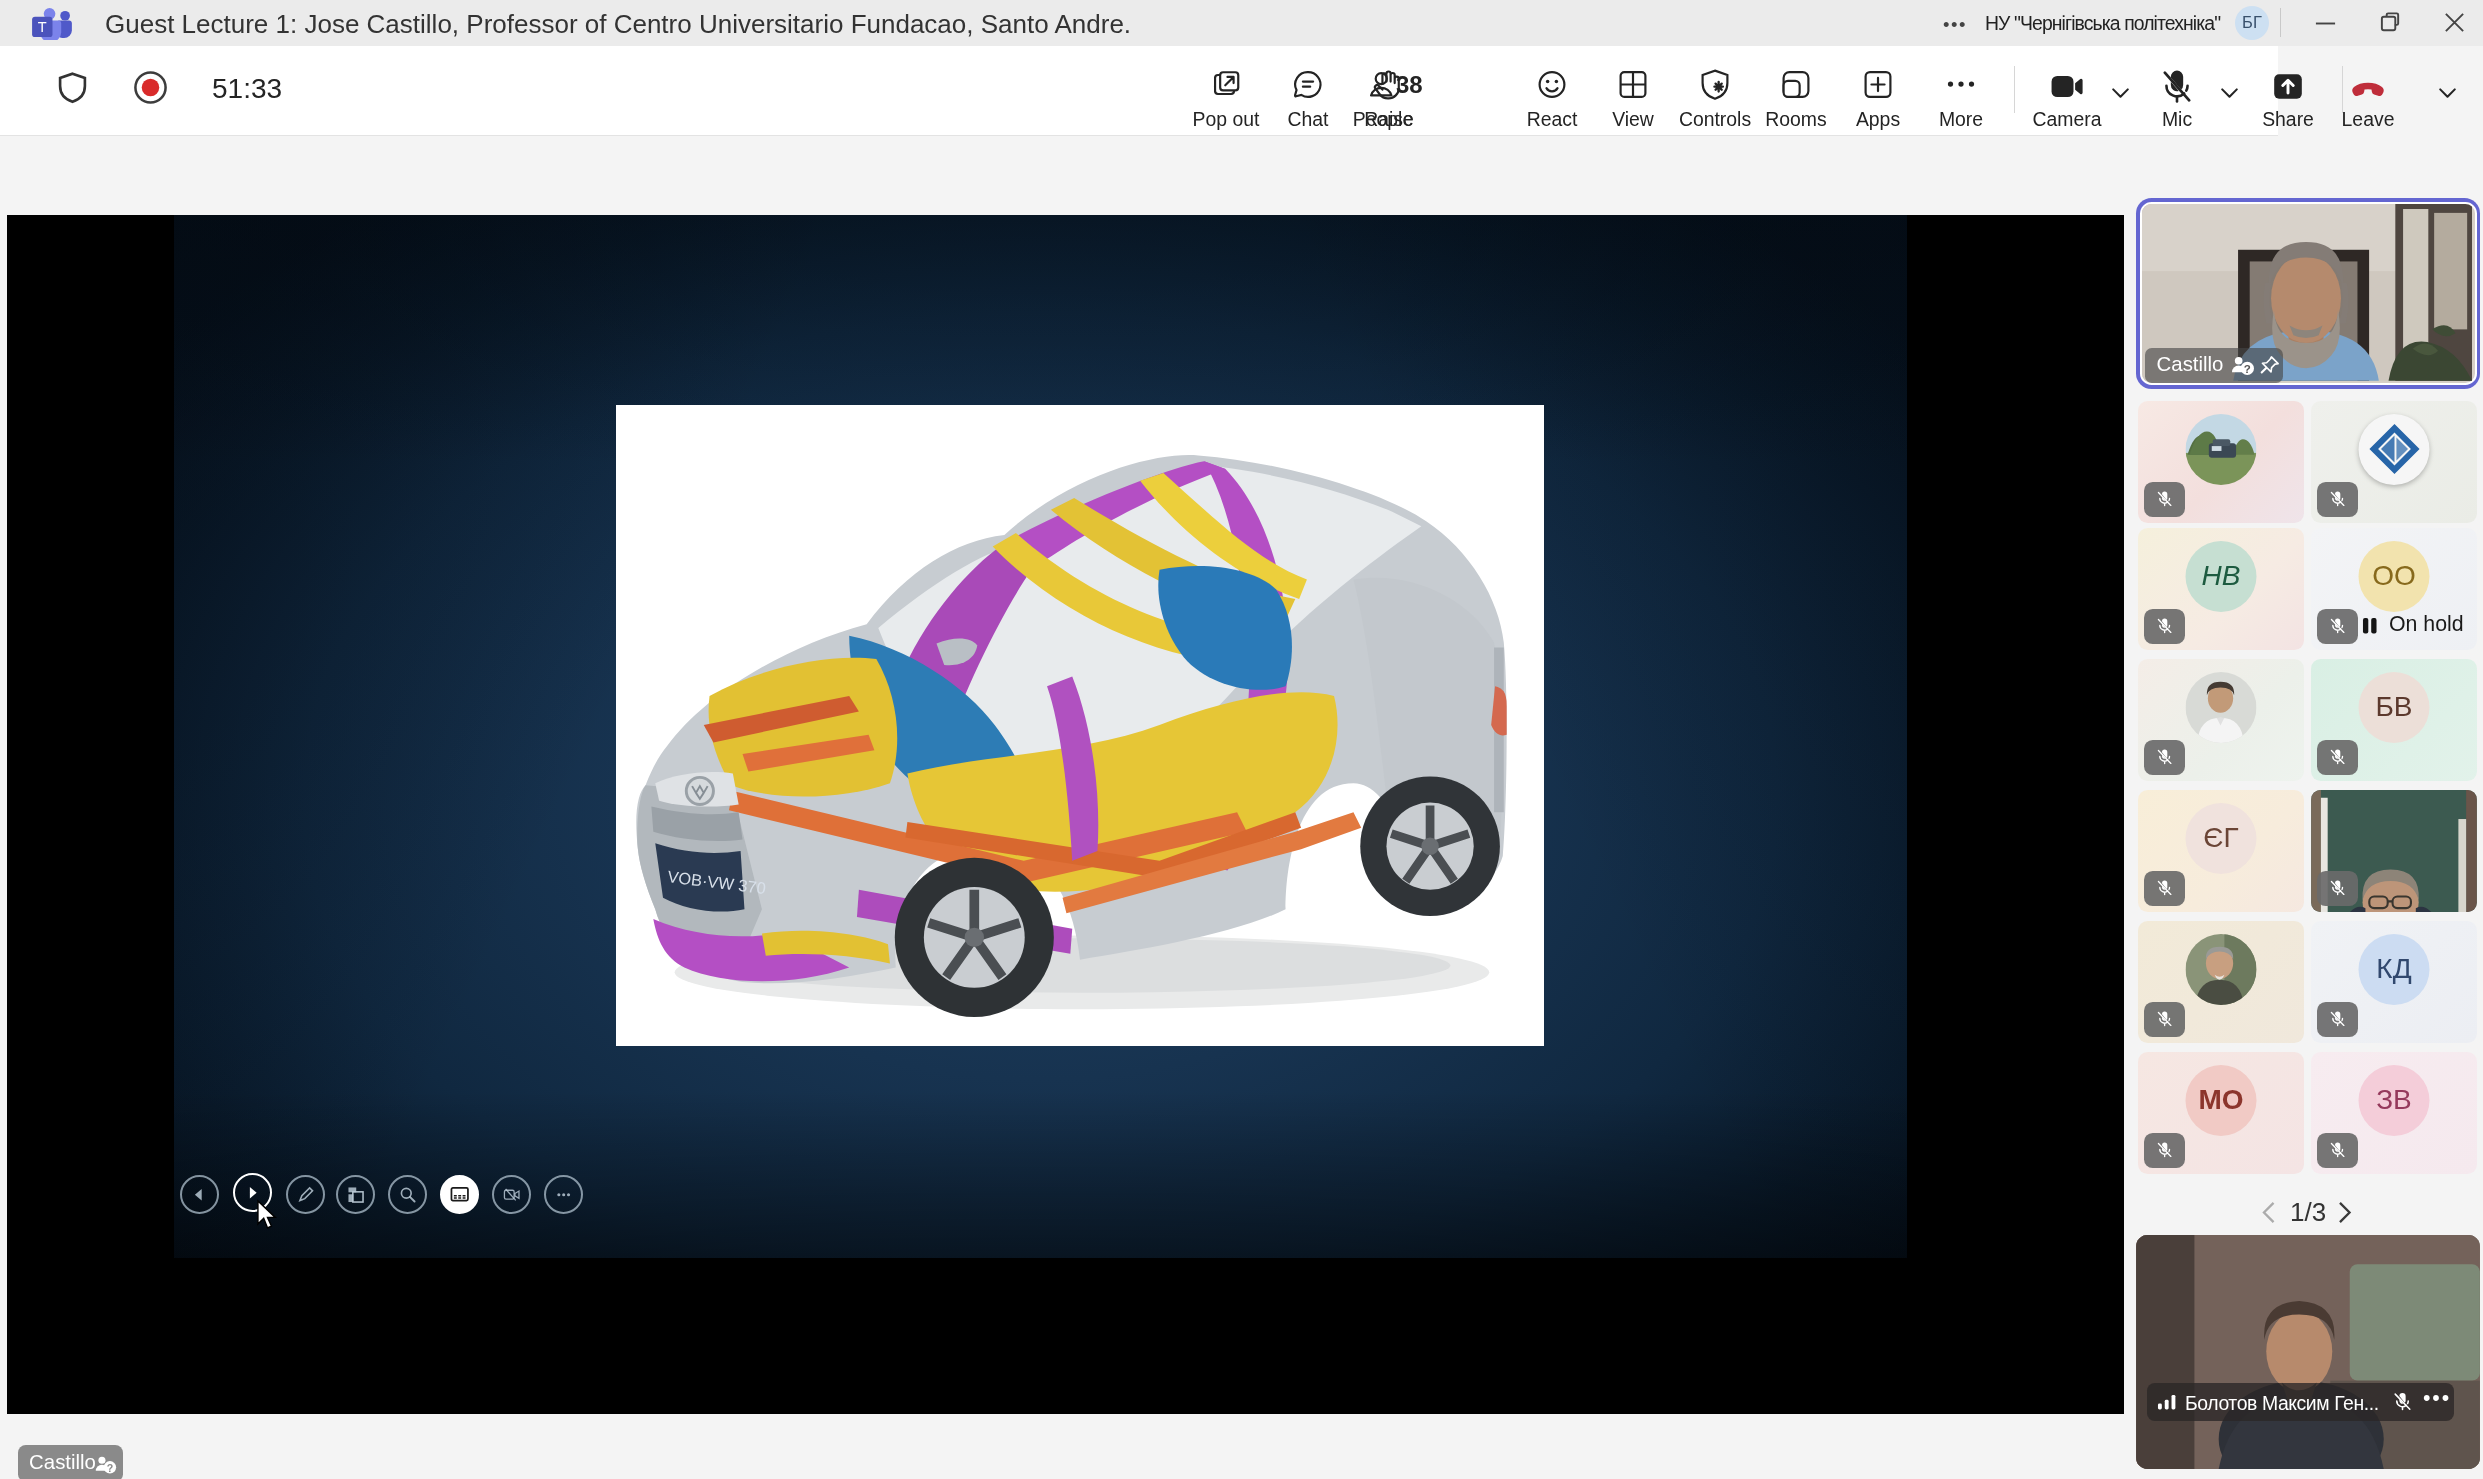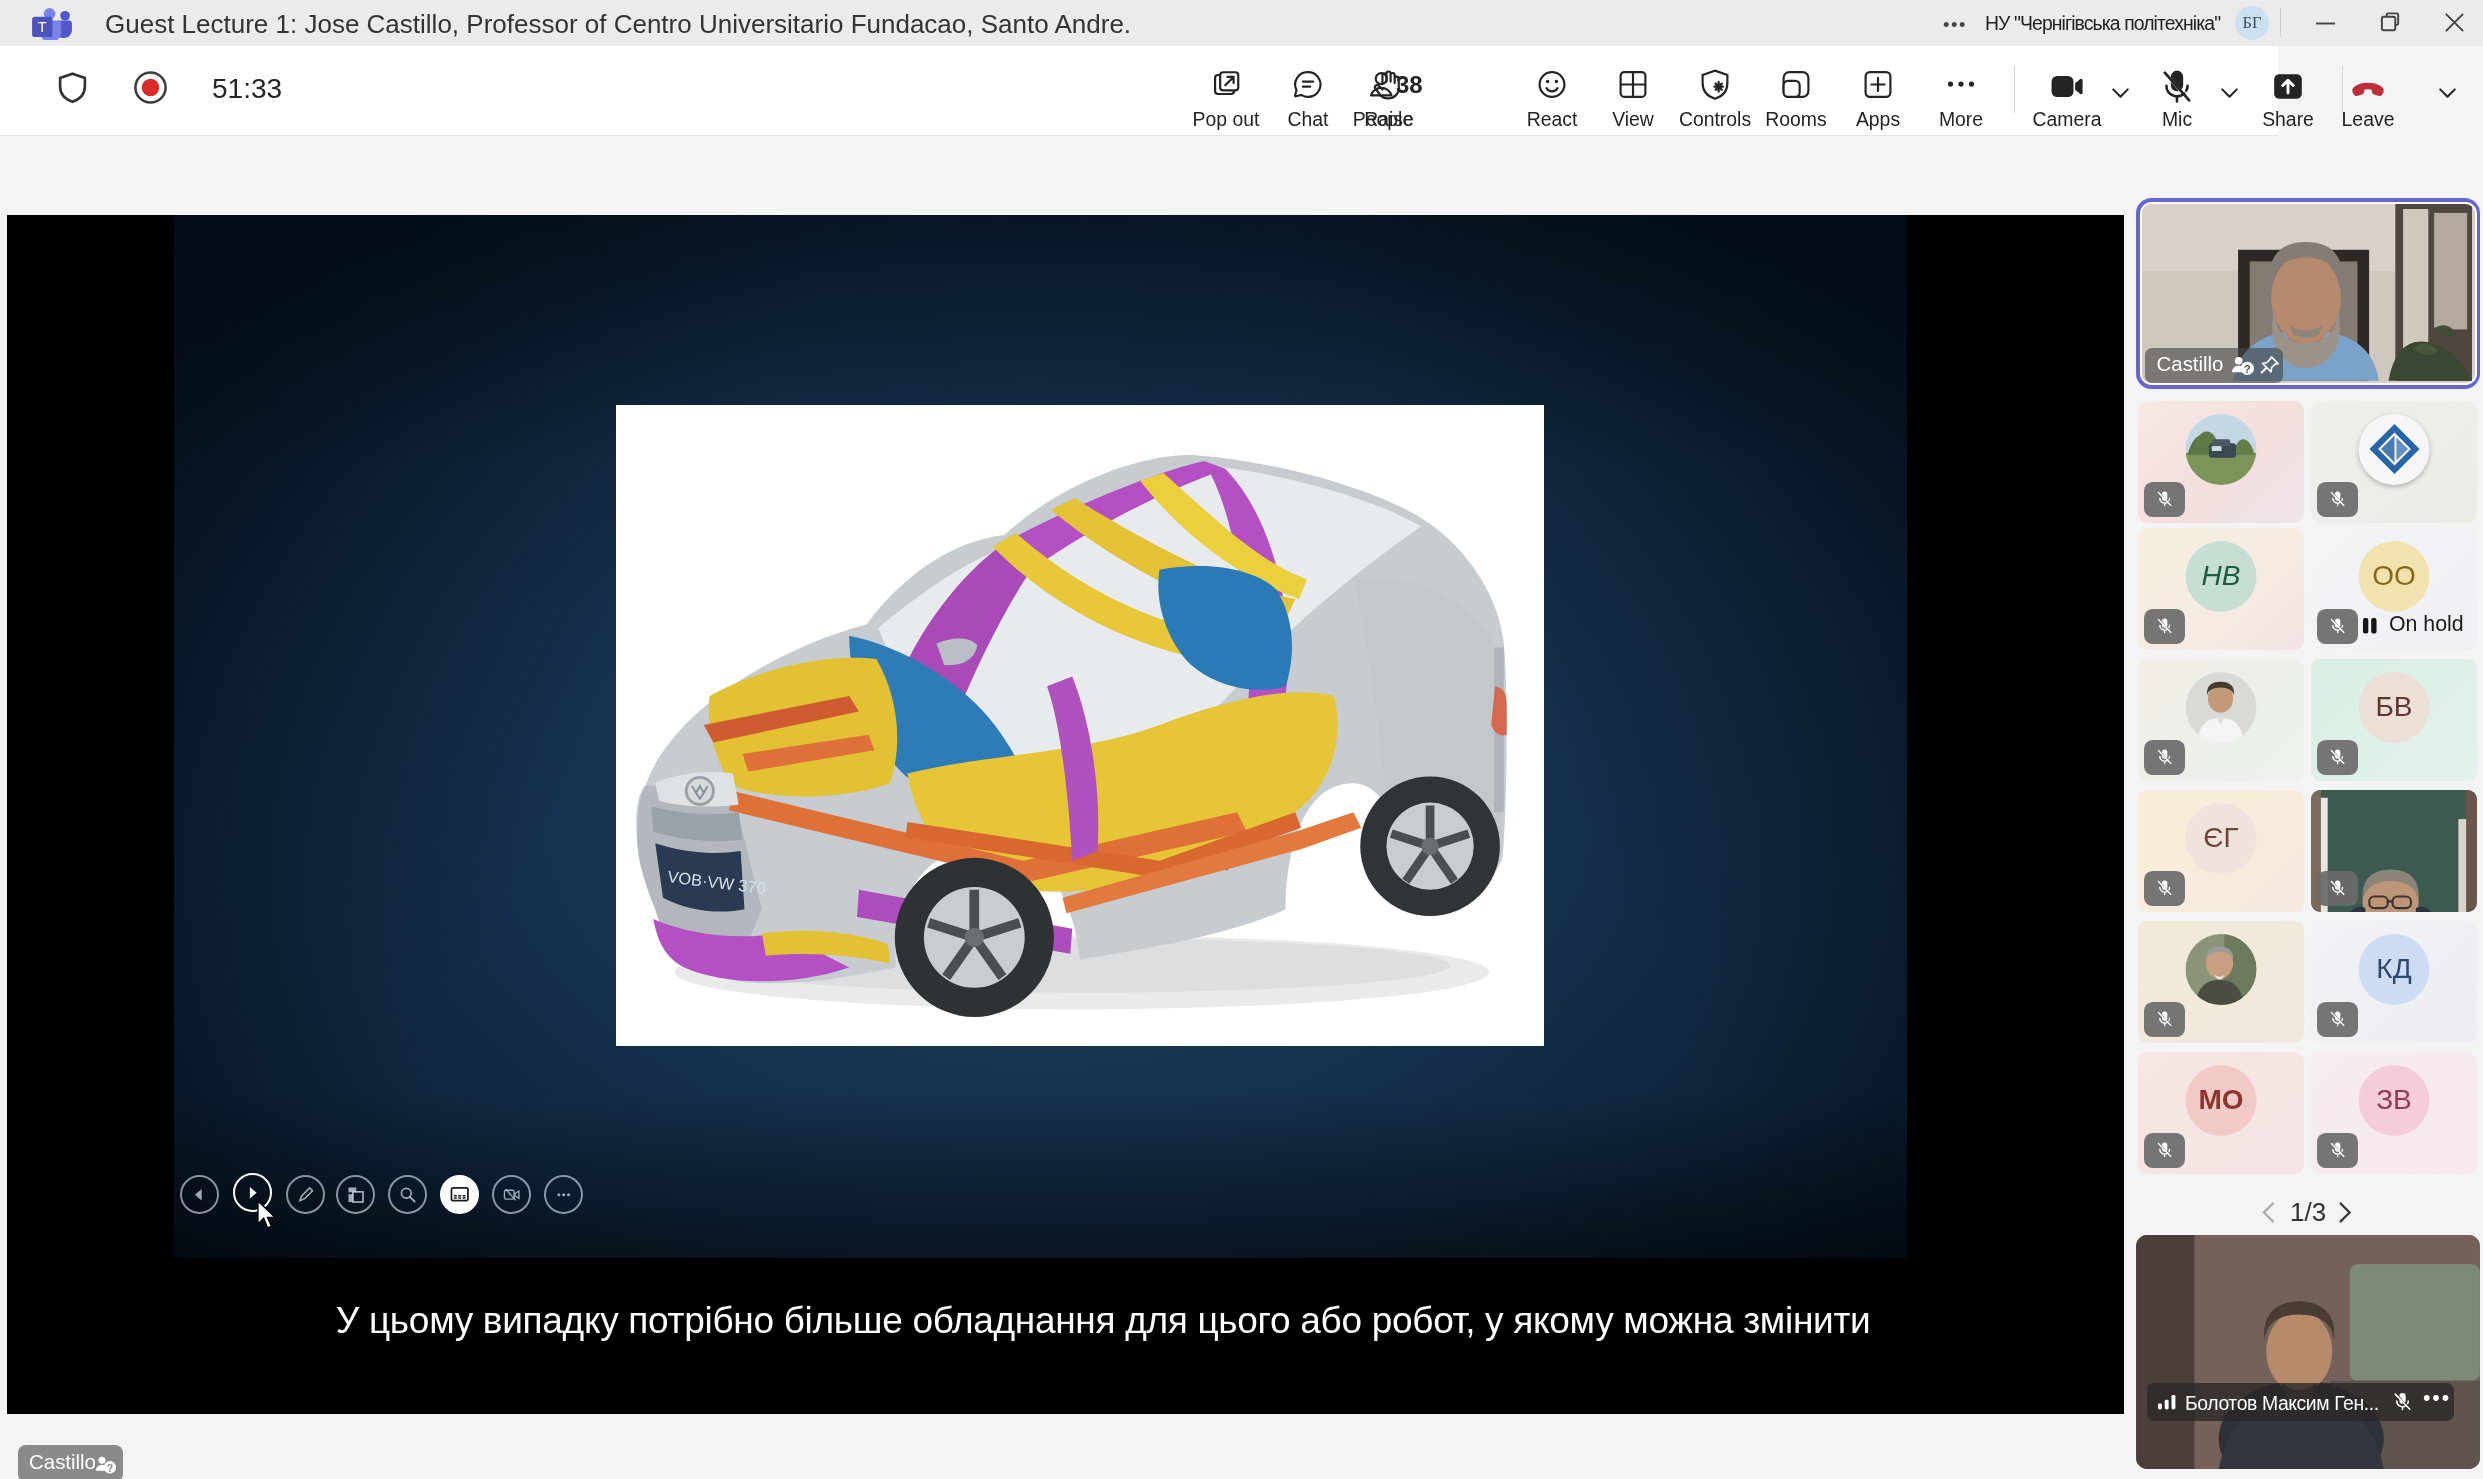--- a/index.html
+++ b/index.html
@@ -46,21 +46,21 @@
       <circle cx="39" cy="9" r="5" fill="#5059c9"></circle>
       <path d="M32 14 h11 a3 3 0 0 1 3 3 v7 a8 8 0 0 1 -8 8 h-2 a7 7 0 0 1 -4 -1.5 z" fill="#5059c9"></path>
       <path d="M13 14 h19 a3 3 0 0 1 3 3 v9 a10 10 0 0 1 -10 10 h-2 a10 10 0 0 1 -10 -10 z" fill="#7b83eb"></path>
       <rect x="5" y="10" width="21" height="21" rx="3" fill="#4b53bc"></rect>
       <text x="15.5" y="26" font-size="15" fill="#fff" text-anchor="middle">T</text>
     </svg>
     <div class="abs" id="title-text">Guest Lecture 1: Jose Castillo, Professor of Centro Universitario Fundacao, Santo Andre.</div>
     <div class="abs" style="left:1943px;top:13.6px;font-size:18.4px;color:#444;letter-spacing:1.5px;">•••</div>
     <div class="abs" style="left:1985px;top:11.6px;font-size:19.4px;letter-spacing:-0.9px;color:#222;">НУ "Чернігівська політехніка"</div>
     <div class="abs" style="left:2235px;top:5.8px;width:34px;height:34px;border-radius:50%;background:#cde0f2;
-         font-size:16.5px;color:#38506b;display:flex;align-items:center;justify-content:center;font-family:Liberation Serif, serif;">БГ</div>
+         font-size:16.5px;color:#38506b;display:flex;align-items:center;justify-content:center;">БГ</div>
     <div class="abs" style="left:2280px;top:7.8px;width:1px;height:29px;background:#c9c9c9;"></div>
     <svg class="abs" style="left:2314px;top:11.6px" width="23" height="23" viewBox="0 0 24 24">
       <path d="M2 12 h20" stroke="#444" stroke-width="2"></path>
     </svg>
     <svg class="abs" style="left:2379px;top:10.7px" width="23" height="23" viewBox="0 0 24 24">
       <rect x="3" y="6" width="14" height="14" rx="2" fill="none" stroke="#444" stroke-width="2"></rect>
       <path d="M8 6 v-2 a1.5 1.5 0 0 1 1.5 -1.5 h9 a1.5 1.5 0 0 1 1.5 1.5 v9 a1.5 1.5 0 0 1 -1.5 1.5 h-2" fill="none" stroke="#444" stroke-width="2"></path>
     </svg>
     <svg class="abs" style="left:2443px;top:10.7px" width="23" height="23" viewBox="0 0 24 24">
       <path d="M3 3 L21 21 M21 3 L3 21" stroke="#444" stroke-width="2"></path>
@@ -337,21 +337,20 @@
           <circle cx="5" cy="10" r="1.6" fill="rgba(185,200,212,.85)"></circle>
           <circle cx="10" cy="10" r="1.6" fill="rgba(185,200,212,.85)"></circle>
           <circle cx="15" cy="10" r="1.6" fill="rgba(185,200,212,.85)"></circle>
         </svg>
       </div>
       <svg style="position:absolute;left:82px;top:984px" width="25" height="31" viewBox="0 0 26 32">
         <path d="M2 2 L2 26 L8 20 L12 30 L16 28 L12 19 L20 19 Z" fill="#fff" stroke="#000" stroke-width="1.5"></path>
       </svg>
     </div>
     <div id="subs">
-      <div style="margin-top:15.5px;font-size:37px;letter-spacing:-0.3px;">У цьому випадку потрібно більше обладнання для цього або робот, у якому можна змінити</div>
     </div>
   </div>
 
   <div class="abs" style="left:2136px;top:198px;width:344px;height:191px;border-radius:15.5px;
        background:#6466d1;"></div>
   <div class="abs" style="left:2140px;top:202px;width:337px;height:183px;border-radius:11.6px;overflow:hidden;background:#d6cfc6;border:2.9px solid #fff;box-sizing:border-box;">
     <svg width="331" height="178" viewBox="0 0 341 183" style="margin:-1px 0 0 -1px">
       <rect width="341" height="183" fill="#cfc8bf"></rect>
       <rect x="0" y="0" width="341" height="70" fill="#d8d2ca"></rect>
       <rect x="100" y="48" width="135" height="135" fill="#2e2825"></rect>

